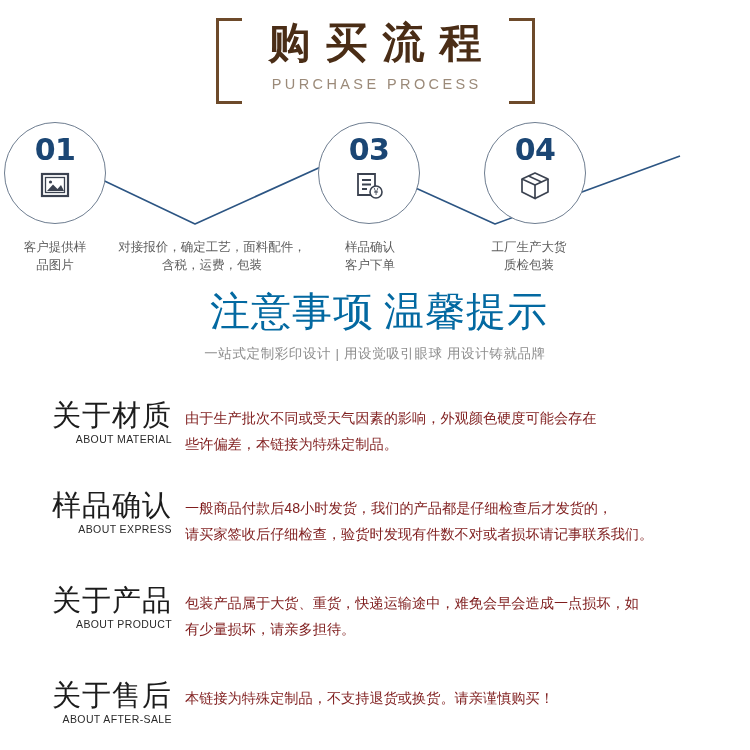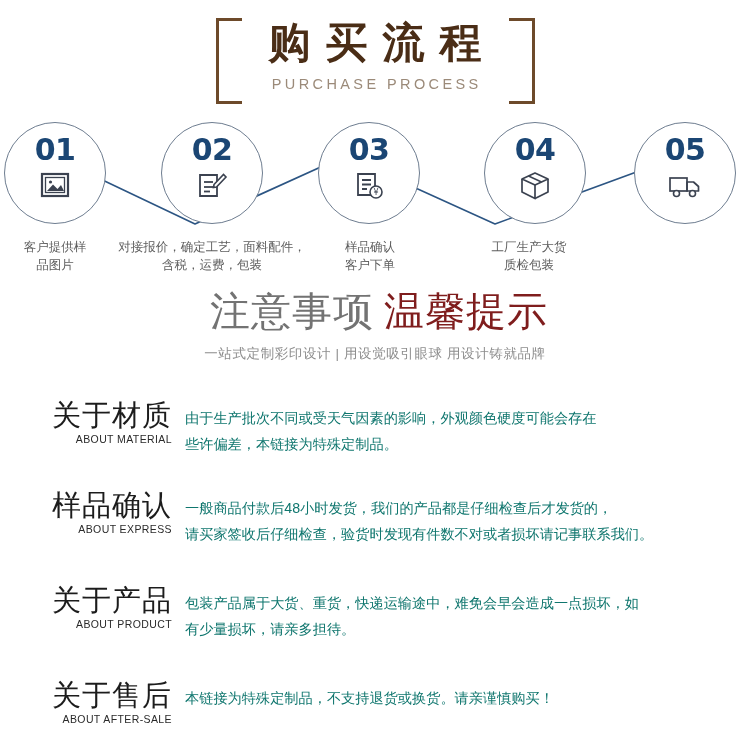--- a/index.html
+++ b/index.html
@@ -53,40 +53,40 @@
   .captions { position: absolute; left: 0; top: 122px; width: 672px; height: 48px; }
   .caption {
     position: absolute; text-align: center;
     font-size: 12.5px; color: #5e5e5e; line-height: 1.45;
   }
 
   
   .notice { position: absolute; left: 0; top: 286px; width: 750px; text-align: center; }
   .notice-line { font-size: 40px; font-weight: 400; line-height: 1.25;
     font-family: "Liberation Sans", sans-serif; }
-  .notice-red  { color: #737373; letter-spacing: 1px; margin-left: 8px; }
-  .notice-gray { color: #7f1d1d; letter-spacing: 1px; margin-left: 10px; }
+  .notice-red  { color: #0369a1; letter-spacing: 1px; margin-left: 8px; }
+  .notice-gray { color: #0369a1; letter-spacing: 1px; margin-left: 10px; }
   .notice-sub {
     margin-top: 9px; font-size: 13.5px; color: #8d8d8d; letter-spacing: 0.6px;
   }
 
   
   .about { position: absolute; width: 750px; }
   .about-head { position: absolute; left: 0; top: 0; width: 172px; text-align: right; }
   .about-cn {
     font-size: 29px; color: #1c1c1c; letter-spacing: 1px;
     line-height: 1.08; white-space: nowrap; font-weight: 400;
   }
   .about-en {
     font-size: 10.5px; color: #2a2a2a; letter-spacing: 0.4px;
     margin-top: 2px; white-space: nowrap;
   }
   .about-body {
     position: absolute; left: 185px; top: 6px; width: 560px;
-    font-size: 14.2px; color: #0f766e; line-height: 1.82;
+    font-size: 14.2px; color: #7f1d1d; line-height: 1.82;
   }
   .about-body p { margin: 0; }
 </style>
 </head>
 <body>
 
 <div class="page">
 
   <div class="header">
     <div class="bracket-wrap">
@@ -108,30 +108,20 @@
       <div class="circle" style="left:4px; top:6px;">
         <div class="step-num">01</div>
         <svg class="step-icon" viewBox="0 0 34 30">
           <rect x="4" y="3" width="26" height="22" fill="none" stroke="#3b4250" stroke-width="2.2"></rect>
           <rect x="7.5" y="6.5" width="19" height="15" fill="none" stroke="#3b4250" stroke-width="1.3"></rect>
           <circle cx="12.5" cy="11" r="1.6" fill="#3b4250"></circle>
           <path d="M9 20 L15 13.5 L19.5 18 L23 14 L26 20 Z" fill="#3b4250"></path>
         </svg>
       </div>
 
-      <div class="circle" style="left:161px; top:6px;">
-        <div class="step-num">02</div>
-        <svg class="step-icon" viewBox="0 0 34 30">
-          <path d="M5 4 H22 V25 H5 Z" fill="none" stroke="#3b4250" stroke-width="1.8"></path>
-          <line x1="9" y1="11" x2="18" y2="11" stroke="#3b4250" stroke-width="1.8"></line>
-          <line x1="9" y1="16" x2="18" y2="16" stroke="#3b4250" stroke-width="1.8"></line>
-          <line x1="9" y1="20.5" x2="15" y2="20.5" stroke="#3b4250" stroke-width="1.8"></line>
-          <path d="M19 13.5 L28.5 3.5 L31 6 L21.5 16 L18.5 16.5 Z" fill="#fff" stroke="#3b4250" stroke-width="1.6"></path>
-        </svg>
-      </div>
 
       <div class="circle" style="left:318px; top:6px;">
         <div class="step-num">03</div>
         <svg class="step-icon" viewBox="0 0 34 30">
           <path d="M6 3 H23 V24 H6 Z" fill="none" stroke="#3b4250" stroke-width="1.8"></path>
           <line x1="10" y1="9" x2="19" y2="9" stroke="#3b4250" stroke-width="2"></line>
           <line x1="10" y1="13.5" x2="19" y2="13.5" stroke="#3b4250" stroke-width="2"></line>
           <line x1="10" y1="18" x2="15" y2="18" stroke="#3b4250" stroke-width="2"></line>
           <circle cx="24" cy="21" r="6" fill="#fff" stroke="#3b4250" stroke-width="1.6"></circle>
           <text x="24" y="24.3" font-size="8" font-family="DejaVu Sans, sans-serif" fill="#3b4250" text-anchor="middle">¥</text>
@@ -141,29 +131,20 @@
       <div class="circle" style="left:484px; top:6px;">
         <div class="step-num">04</div>
         <svg class="step-icon" viewBox="0 0 34 30">
           <path d="M17 2 L30 8 L17 14 L4 8 Z" fill="none" stroke="#3b4250" stroke-width="1.7" stroke-linejoin="round"></path>
           <path d="M4 8 V21 L17 27.5 V14" fill="none" stroke="#3b4250" stroke-width="1.7" stroke-linejoin="round"></path>
           <path d="M30 8 V21 L17 27.5" fill="none" stroke="#3b4250" stroke-width="1.7" stroke-linejoin="round"></path>
           <line x1="10.5" y1="5" x2="23.5" y2="11" stroke="#3b4250" stroke-width="1.4"></line>
         </svg>
       </div>
 
-      <div class="circle" style="left:634px; top:6px;">
-        <div class="step-num">05</div>
-        <svg class="step-icon" viewBox="0 0 34 30">
-          <rect x="2" y="7" width="17" height="13" fill="none" stroke="#3b4250" stroke-width="1.7"></rect>
-          <path d="M19 11 H25.5 L30.5 15.5 V20 H19 Z" fill="none" stroke="#3b4250" stroke-width="1.7" stroke-linejoin="round"></path>
-          <circle cx="8.5" cy="22.5" r="3" fill="#fff" stroke="#3b4250" stroke-width="1.6"></circle>
-          <circle cx="24.5" cy="22.5" r="3" fill="#fff" stroke="#3b4250" stroke-width="1.6"></circle>
-        </svg>
-      </div>
 
     </div>
 
     <div class="captions">
       <div class="caption" style="left:-5px; width:120px;">
         <div>客户提供样</div>
         <div>品图片</div>
       </div>
       <div class="caption" style="left:310px; width:120px;">
         <div>样品确认</div>

